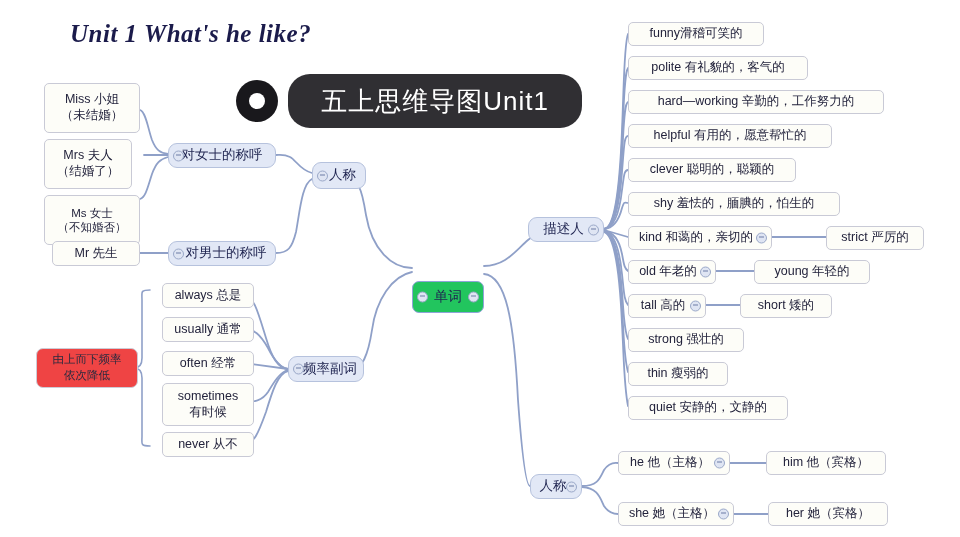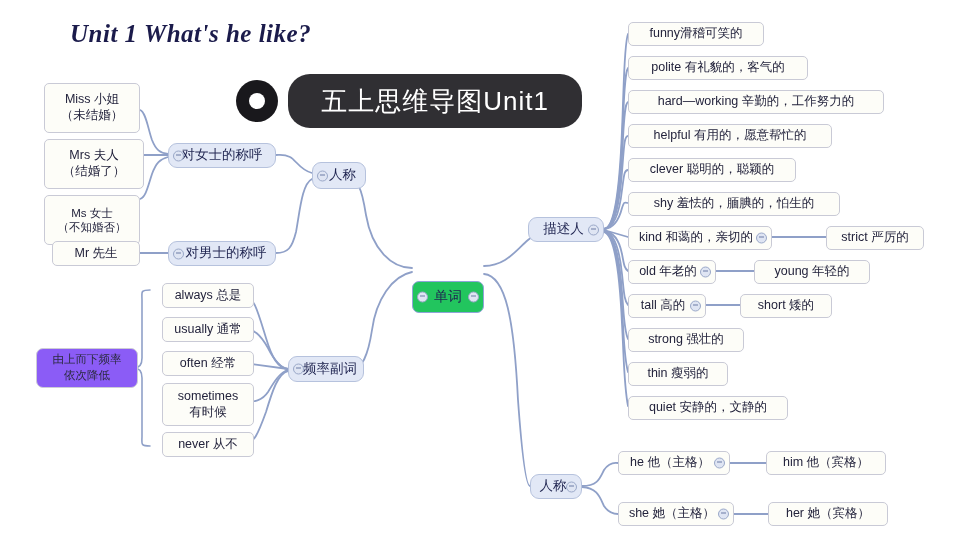--- a/index.html
+++ b/index.html
@@ -77,21 +77,21 @@
   
   .node.lvl1{
     background:#e2e8f6;
     border:1px solid #b6c2dd;
     border-radius:9px;
     font-size:13.5px;
     color:#1f2450;
   }
   
   .node.note{
-    background:#8b5cf6;
+    background:#ef4444;
     border:1px solid #cdccd6;
     border-radius:7px;
     font-size:11.5px;
     color:#2a2a3e;
     line-height:1.35;
   }
 
   
   .dot{
     position:absolute;
@@ -193,21 +193,21 @@
   <div class="node lvl1" style="left:168px;top:241px;width:108px;height:25px;">
     <span class="dot inL"></span>
     <span style="margin-left:8px;">对男士的称呼</span>
   </div>
 
   <div class="node multiline" style="left:44px;top:83px;width:96px;height:50px;flex-direction:column;">
     <span>Miss 小姐</span>
     <span>（未结婚）</span>
   </div>
 
-  <div class="node multiline" style="left:44px;top:139px;width:100px;height:50px;flex-direction:column;">
+  <div class="node multiline" style="left:44px;top:139px;width:88px;height:50px;flex-direction:column;">
     <span>Mrs 夫人</span>
     <span>（结婚了）</span>
   </div>
 
   <div class="node multiline" style="left:44px;top:195px;width:96px;height:50px;flex-direction:column;font-size:11.5px;">
     <span>Ms 女士</span>
     <span>（不知婚否）</span>
   </div>
 
   <div class="node" style="left:52px;top:241px;width:88px;height:25px;">Mr 先生</div>

